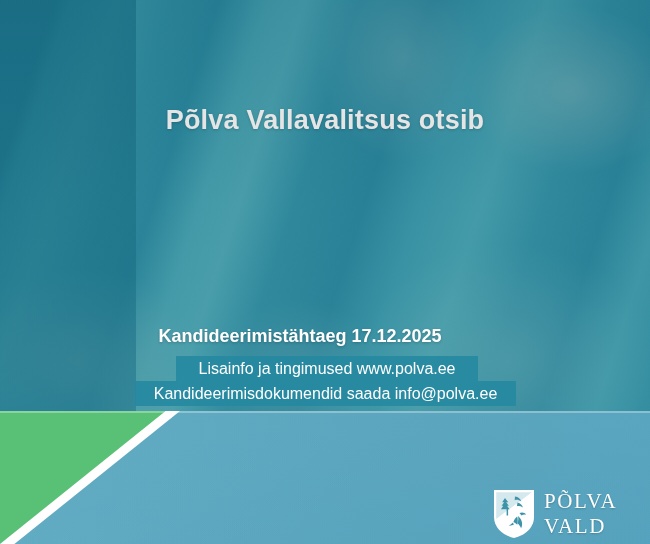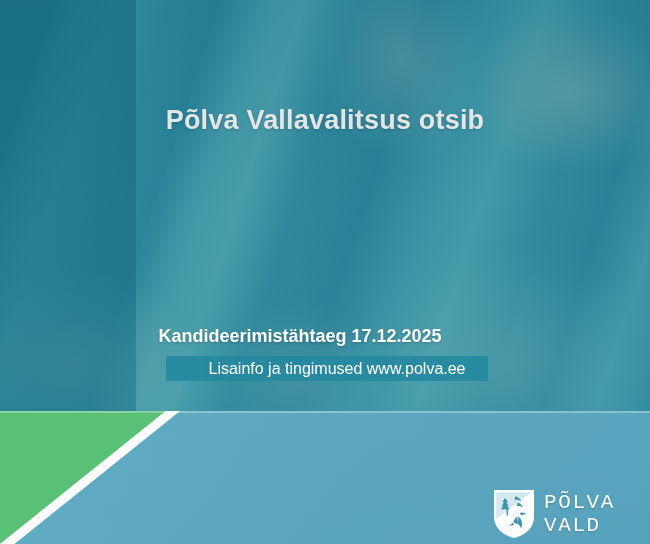--- a/index.html
+++ b/index.html
@@ -110,21 +110,21 @@
   .info-band {
     position: absolute;
     background: rgba(36,137,160,0.88);
     color: #ffffff;
     text-align: center;
     font-size: 16px;
     line-height: 25px;
     height: 25px;
     white-space: nowrap;
   }
-  .info-band-1 { left: 166px; top: 356px; width: 302px; padding-left: 20px; }
+  .info-band-1 { left: 176px; top: 356px; width: 302px; }
   .info-band-2 { left: 135px; top: 381px; width: 381px; }
 
   
   .bottom-section {
     position: absolute;
     left: 0; top: 411px;
     width: 650px;
     height: 133px;
     overflow: hidden;
     background: #5aa7bd;
@@ -168,21 +168,21 @@
   .logo {
     position: absolute;
     left: 493px; top: 489px;
     display: flex;
     align-items: center;
     gap: 9px;
   }
   .logo-shield { width: 42px; height: 50px; display: block; }
   .logo-text {
     color: #ffffff;
-    font-family: Liberation Mono, monospace;
+    font-family: Liberation Serif, serif;
     font-size: 21px;
     letter-spacing: 1.6px;
     text-shadow: 0 1px 2px rgba(0,0,0,0.20);
   }
 </style>
 </head>
 <body>
 
 <div class="poster">
 
@@ -191,20 +191,21 @@
     <div class="top-tint"></div>
     <div class="top-strip-dark"></div>
   </div>
 
   <div class="kicker">Põlva Vallavalitsus otsib</div>
 
 
   <div class="deadline">Kandideerimistähtaeg  17.12.2025</div>
 
   <div class="info-band info-band-1">Lisainfo ja tingimused www.polva.ee</div>
+  <div class="info-band info-band-2">Kandideerimisdokumendid saada info@polva.ee</div>
 
   <div class="bottom-section">
     <div class="bottom-photo"></div>
 
     <div class="bottom-tint"></div>
     <div class="green-wedge"></div>
     <div class="white-diagonal"></div>
   </div>
   <div class="section-divider"></div>
 

